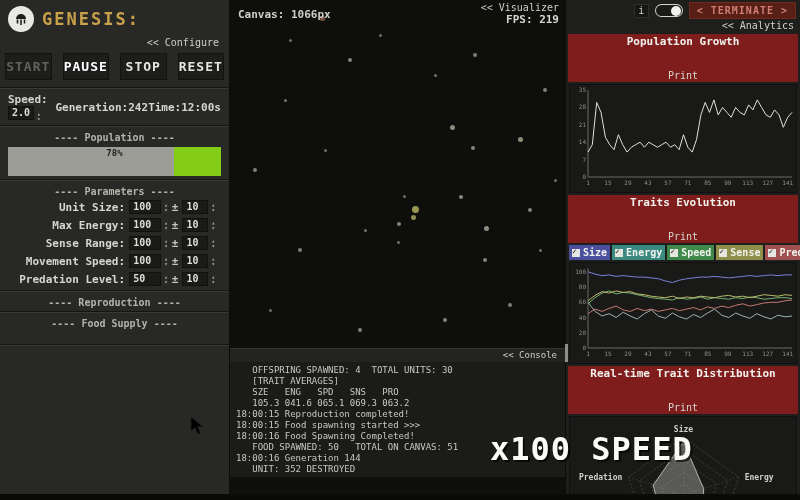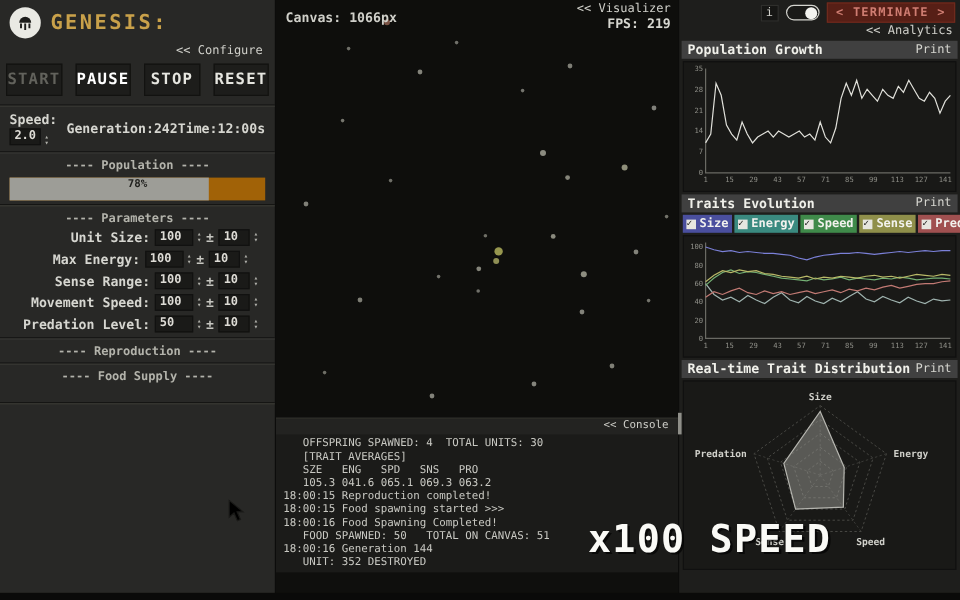--- a/index.html
+++ b/index.html
@@ -26,21 +26,21 @@
   .sectitle { text-align:center; font-size:10px; font-weight:bold; color:#b3b3ab; padding:3px 0 1px 0; }
   .vbox { display:inline-block; background:#1a1a18; border:1px solid #111110; min-width:32px; height:14px; line-height:12px; font-size:10px; color:#dedcd6; padding:0 3px; font-weight:bold; }
   .vbox.focused { border:1px solid #c6c6c0; }
   .stepper { display:inline-flex; flex-direction:column; justify-content:center; margin-left:3px; color:#b0b0aa; cursor:pointer; }
   .stepper i { font-style:normal; font-size:6px; line-height:5px; }
   .pm { color:#c6c6c0; margin:0 4px; font-size:11px; }
   .cb { display:inline-block; width:10px; height:10px; background:#2c2c2a; border:1px solid #4b4b46; margin-right:4px; position:relative; vertical-align:-1px; cursor:pointer; }
   .cb.checked { background:#d3d3cd; border-color:#d3d3cd; }
   .cb.checked::after { content:"✓"; position:absolute; left:1px; top:-2px; font-size:9px; color:#1c1c1a; font-weight:bold; }
   .dim { color:#6e6e68; }
-  .progress-wrap { margin:3px 8px; height:19px; background:#a16207; position:relative; }
+  .progress-wrap { margin:3px 8px; height:29px; background:#84cc16; position:relative; }
   .progress-fill { height:100%; background:#9d9d97; }
   .progress-label { position:absolute; left:0; top:0; width:100%; text-align:center; font-size:9px; font-weight:bold; color:#22221f; line-height:13px; }
   .gap4 { width:8px; display:inline-block; }
 
   
   .center { position:absolute; left:230px; top:0; width:335px; height:500px; background:#0f0f0d; }
   .canvas { position:absolute; left:0; top:0; width:335px; height:348px; background:#0e0e0c; overflow:hidden; }
   .particle { position:absolute; border-radius:50%; }
   .canvas-label { position:absolute; left:8px; top:8px; font-size:11px; font-weight:bold; color:#cfcfc9; }
   .visualizer-link { position:absolute; right:6px; top:2px; font-size:10px; color:#cfcfc9; cursor:pointer; }
@@ -58,23 +58,23 @@
   .right { position:absolute; left:565px; top:0; width:235px; height:500px; background:#1e1e1c; border-left:1px solid #0c0c0b; }
   .minibar { display:flex; align-items:center; justify-content:flex-end; gap:6px; padding:3px 4px 2px 0; height:20px; }
   .info-btn { width:15px; height:14px; background:#161614; border:1px solid #2f2f2c; color:#cfcfc9; font-size:10px; text-align:center; line-height:12px; cursor:pointer; }
   .toggle { width:28px; height:13px; background:#d4d4ce; border-radius:7px; padding:1px; cursor:pointer; }
   .toggle-track { width:100%; height:100%; background:#1a1a18; border-radius:6px; position:relative; }
   .toggle-knob { position:absolute; top:0.5px; width:10px; height:10px; border-radius:50%; background:#f2f2ee; }
   .toggle.on .toggle-knob { right:1px; }
   .terminate { background:#571f16; border:1px solid #6e2a1d; color:#cf7d72; font-size:10px; font-weight:bold; padding:2px 7px; letter-spacing:1px; cursor:pointer; }
   .analytics-row { text-align:right; font-size:10px; color:#cfcfc9; padding:0 6px 2px 0; }
   .analytics-row span { cursor:pointer; }
-  .chart-head { display:flex; justify-content:space-between; align-items:center; background:#404040; margin:1px 2px 0 2px; padding:1px 5px; }
+  .chart-head { display:flex; justify-content:space-between; align-items:center; background:#7f1d1d; margin:1px 2px 0 2px; padding:1px 5px;flex-direction:column; }
   .chart-head .ch-title { font-size:11px; font-weight:bold; color:#f0f0ea; }
-  .chart-head .ch-print { font-size:10px; color:#d6d6d0; cursor:pointer; }
+  .chart-head .ch-print { font-size:10px; color:#d6d6d0; cursor:pointer;margin-top:22px; }
   .chart-box { margin:2px 3px; background:#191917; border:1px solid #101010; }
   .legend { display:flex; gap:2px; margin:2px 3px; }
   .lg-chip { flex:1; display:flex; align-items:center; gap:3px; padding:2px 3px; font-size:10px; font-weight:bold; color:#f2f2ee; cursor:pointer; }
   .lg-cb { display:inline-block; width:8px; height:8px; background:#e6e6e0; position:relative; flex:0 0 8px; }
   .lg-cb::after { content:"✓"; position:absolute; left:0px; top:-2px; font-size:8px; color:#1c1c1a; }
   .scroll-tab { position:absolute; left:565px; top:344px; width:3px; height:18px; background:#8f8f89; }
 
   
   .speed-overlay { position:absolute; left:490px; top:430px; font-size:32px; font-weight:bold; color:#fafaf6; letter-spacing:1px; text-shadow:2px 2px 0 rgba(0,0,0,0.65); white-space:nowrap; }
   .cursor { position:absolute; left:190px; top:416px; }
@@ -153,21 +153,21 @@
             <i>▴</i>
             <i>▾</i>
           </span>
           <span class="pm">±</span>
           <span class="vbox" style="min-width: 26px;">10</span>
           <span class="stepper">
             <i>▴</i>
             <i>▾</i>
           </span>
         </div>
-        <div class="row" style="padding-right: 14px; padding-left: 44px;">
+        <div class="row" style="justify-content: flex-end; padding-right: 14px; padding-left: 44px;">
           <span style="margin-right: 4px;">Max Energy:</span>
           <span class="vbox">100</span>
           <span class="stepper">
             <i>▴</i>
             <i>▾</i>
           </span>
           <span class="pm">±</span>
           <span class="vbox" style="min-width: 26px;">10</span>
           <span class="stepper">
             <i>▴</i>

